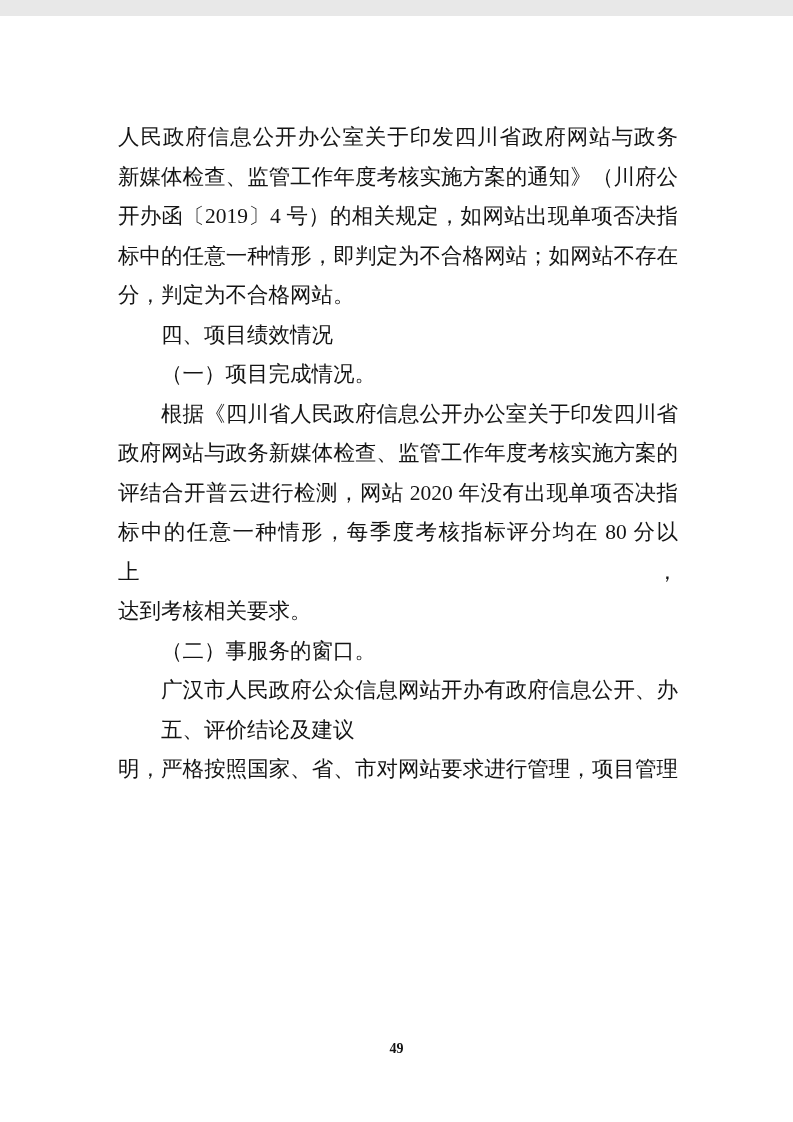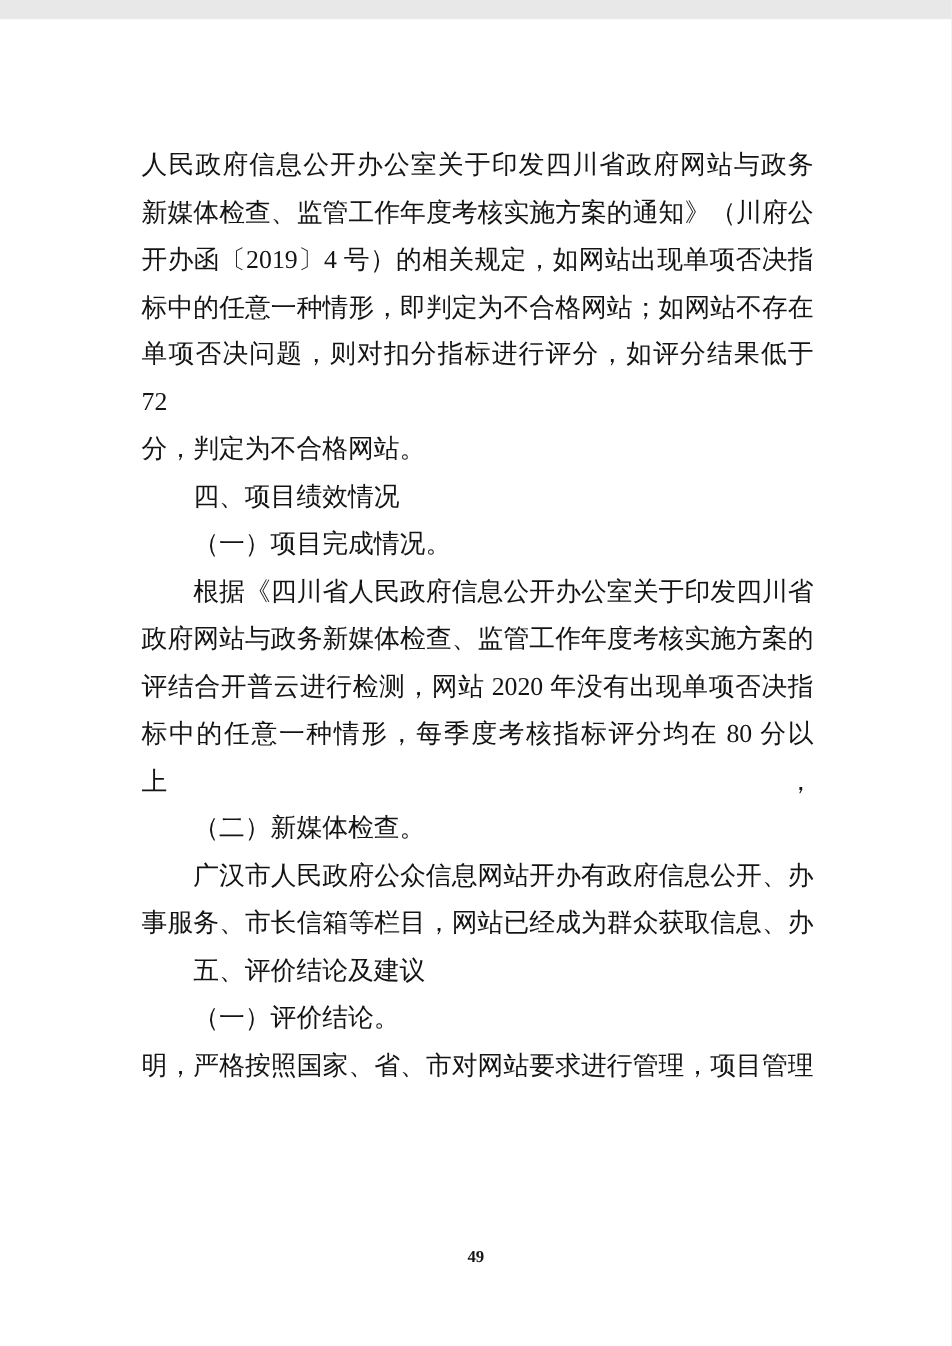--- a/index.html
+++ b/index.html
@@ -61,55 +61,51 @@
 
 <div class="sheet">
 
   <main class="text-block">
 
     <p class="para">
       <span class="ln">人民政府信息公开办公室关于印发四川省政府网站与政务</span>
       <span class="ln">新媒体检查、监管工作年度考核实施方案的通知》（川府公</span>
       <span class="ln">开办函〔2019〕4 号）的相关规定，如网站出现单项否决指</span>
       <span class="ln">标中的任意一种情形，即判定为不合格网站；如网站不存在</span>
-      <span class="ln">单项否决问题，则对扣分指标进行评分，如评分结果低于 72</span>
       <span class="ln end">分，判定为不合格网站。</span>
     </p>
 
     <p class="para">
       <span class="ln ind end">四、项目绩效情况</span>
     </p>
 
     <p class="para">
       <span class="ln ind end">（一）项目完成情况。</span>
     </p>
 
     <p class="para">
       <span class="ln ind">根据《四川省人民政府信息公开办公室关于印发四川省</span>
       <span class="ln">政府网站与政务新媒体检查、监管工作年度考核实施方案的</span>
       <span class="ln">评结合开普云进行检测，网站 2020 年没有出现单项否决指</span>
       <span class="ln">标中的任意一种情形，每季度考核指标评分均在 80 分以上，</span>
+      <span class="ln end">达到考核相关要求。</span>
     </p>
 
     <p class="para">
-      <span class="ln ind end">（二）新媒体检查。</span>
+      <span class="ln ind end">（二）事服务的窗口。</span>
     </p>
 
     <p class="para">
       <span class="ln ind">广汉市人民政府公众信息网站开办有政府信息公开、办</span>
-      <span class="ln">事服务、市长信箱等栏目，网站已经成为群众获取信息、办</span>
     </p>
 
     <p class="para">
       <span class="ln ind end">五、评价结论及建议</span>
     </p>
 
-    <p class="para">
-      <span class="ln ind end">（一）评价结论。</span>
-    </p>
 
     <p class="para">
       <span class="ln">明，严格按照国家、省、市对网站要求进行管理，项目管理</span>
 
     </p>
 
   </main>
 
   <div class="page-footer">
     <span>49</span>

